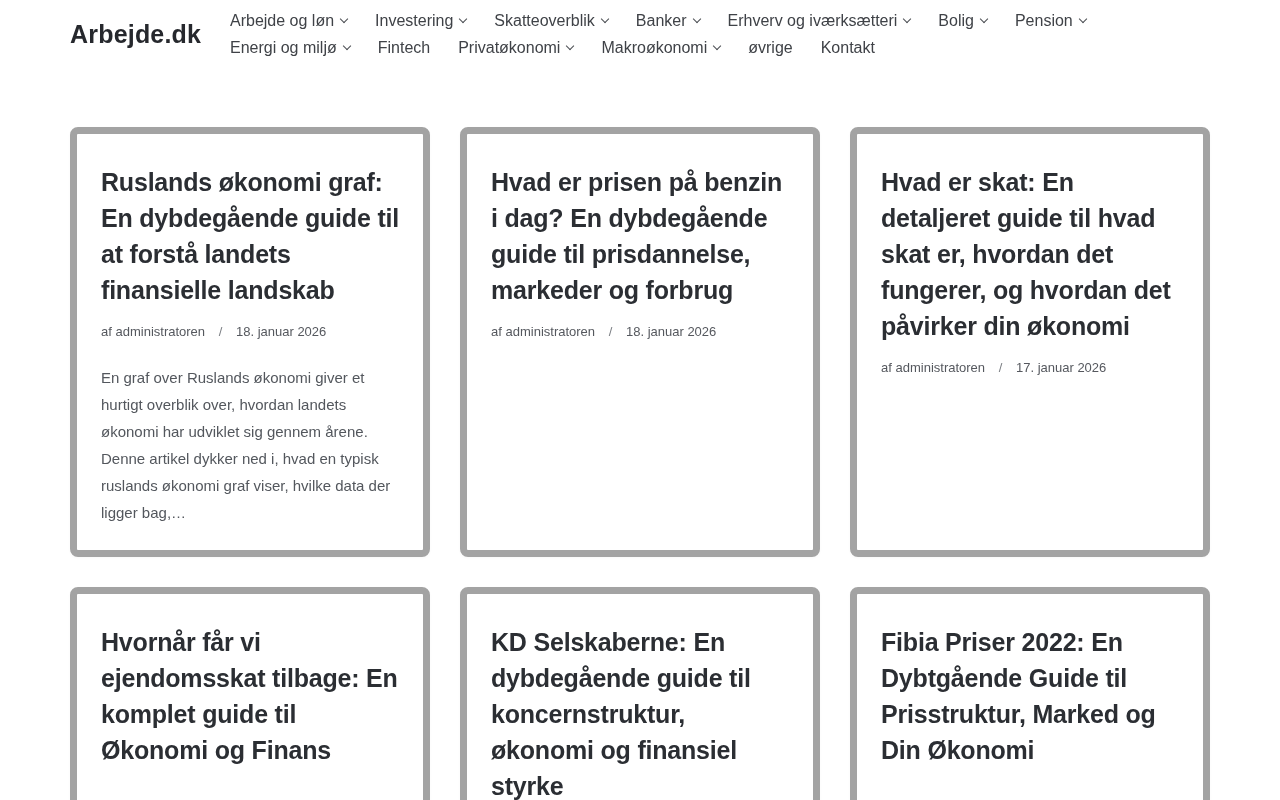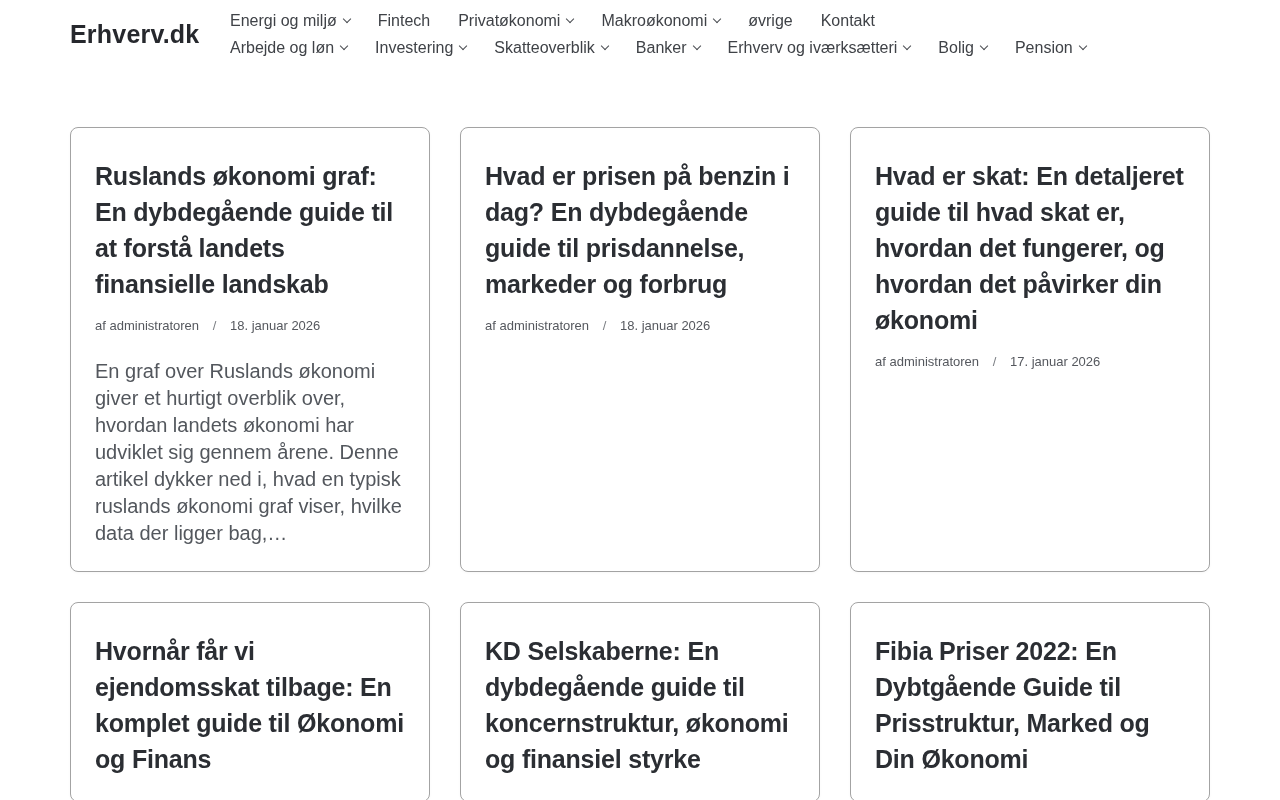--- a/index.html
+++ b/index.html
@@ -35,72 +35,49 @@
   }
 
   
   main { margin-top:58px; }
   .grid {
     display:grid; grid-template-columns:repeat(3,1fr);
     gap:30px; align-items:stretch;
   }
   .card {
     background:#ffffff;
-    border:1px solid #a3a3a3;
+    border:7px solid #a3a3a3;
     border-radius:8px;
     padding:30px 24px 24px;
     box-shadow:0 1px 3px rgba(0,0,0,0.03);
   }
   .title {
     margin:0;
     font-size:25px; line-height:36px; font-weight:700;
     letter-spacing:-0.2px; color:#2b2e33;
   }
   .title a { color:inherit; text-decoration:none; cursor:pointer; }
   .meta {
     margin-top:14px;
     font-size:13px; line-height:20px; color:#55585e;
   }
   .meta .author { color:#55585e; text-decoration:none; cursor:pointer; }
   .meta .sep { margin:0 10px; color:#7d8085; }
   .excerpt {
     margin:22px 0 0;
-    font-size:20px; line-height:27px; color:#53575d;
+    font-size:15px; line-height:27px; color:#53575d;
   }
 </style>
 </head>
 <body>
 
 <header>
   <div class="container header-inner">
-    <div class="logo">Erhverv.dk</div>
+    <div class="logo">Arbejde.dk</div>
     <nav>
-      <div class="nav-row">
-        <a class="nav-item">
-            <span>Energi og miljø</span>
-            <span class="chev"></span>
-          </a>
-        <a class="nav-item">
-            <span>Fintech</span>
-          </a>
-        <a class="nav-item">
-            <span>Privatøkonomi</span>
-            <span class="chev"></span>
-          </a>
-        <a class="nav-item">
-            <span>Makroøkonomi</span>
-            <span class="chev"></span>
-          </a>
-        <a class="nav-item">
-            <span>øvrige</span>
-          </a>
-        <a class="nav-item">
-            <span>Kontakt</span>
-          </a>
-      </div>
       <div class="nav-row">
         <a class="nav-item">
             <span>Arbejde og løn</span>
             <span class="chev"></span>
           </a>
         <a class="nav-item">
             <span>Investering</span>
             <span class="chev"></span>
           </a>
         <a class="nav-item">
@@ -115,20 +92,43 @@
             <span>Erhverv og iværksætteri</span>
             <span class="chev"></span>
           </a>
         <a class="nav-item">
             <span>Bolig</span>
             <span class="chev"></span>
           </a>
         <a class="nav-item">
             <span>Pension</span>
             <span class="chev"></span>
+          </a>
+      </div>
+      <div class="nav-row">
+        <a class="nav-item">
+            <span>Energi og miljø</span>
+            <span class="chev"></span>
+          </a>
+        <a class="nav-item">
+            <span>Fintech</span>
+          </a>
+        <a class="nav-item">
+            <span>Privatøkonomi</span>
+            <span class="chev"></span>
+          </a>
+        <a class="nav-item">
+            <span>Makroøkonomi</span>
+            <span class="chev"></span>
+          </a>
+        <a class="nav-item">
+            <span>øvrige</span>
+          </a>
+        <a class="nav-item">
+            <span>Kontakt</span>
           </a>
       </div>
     </nav>
   </div>
 </header>
 
 <main>
   <div class="container grid">
 
     <article class="card">

